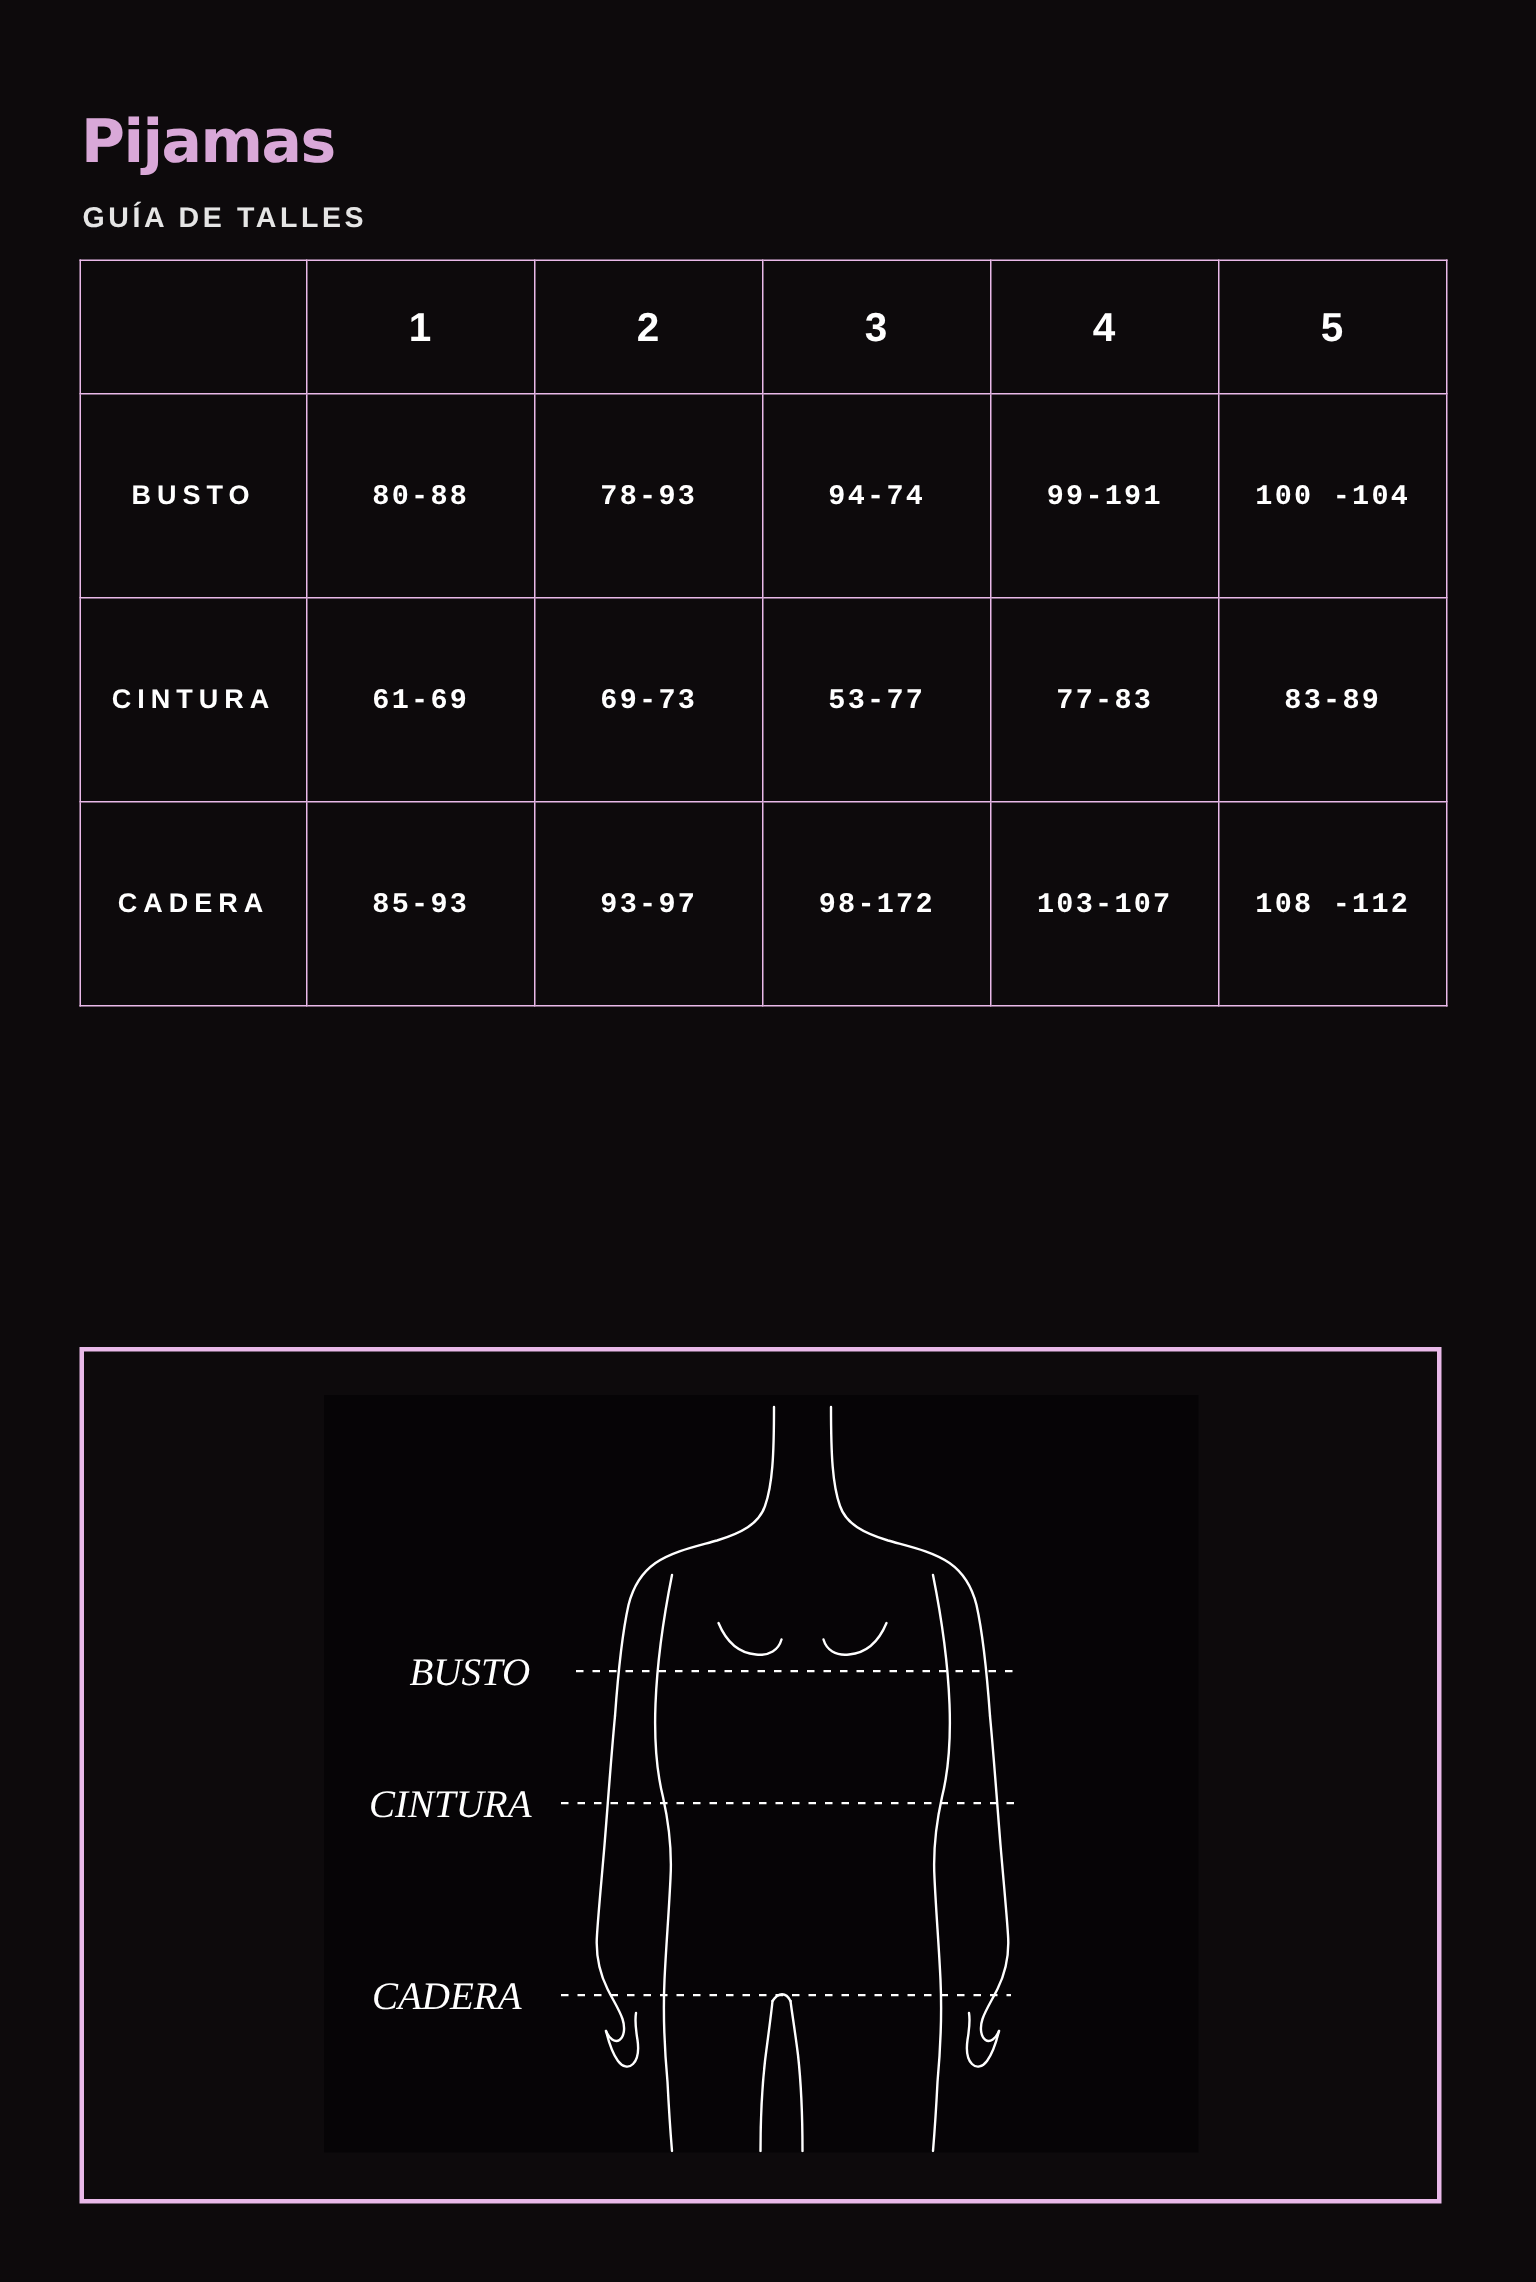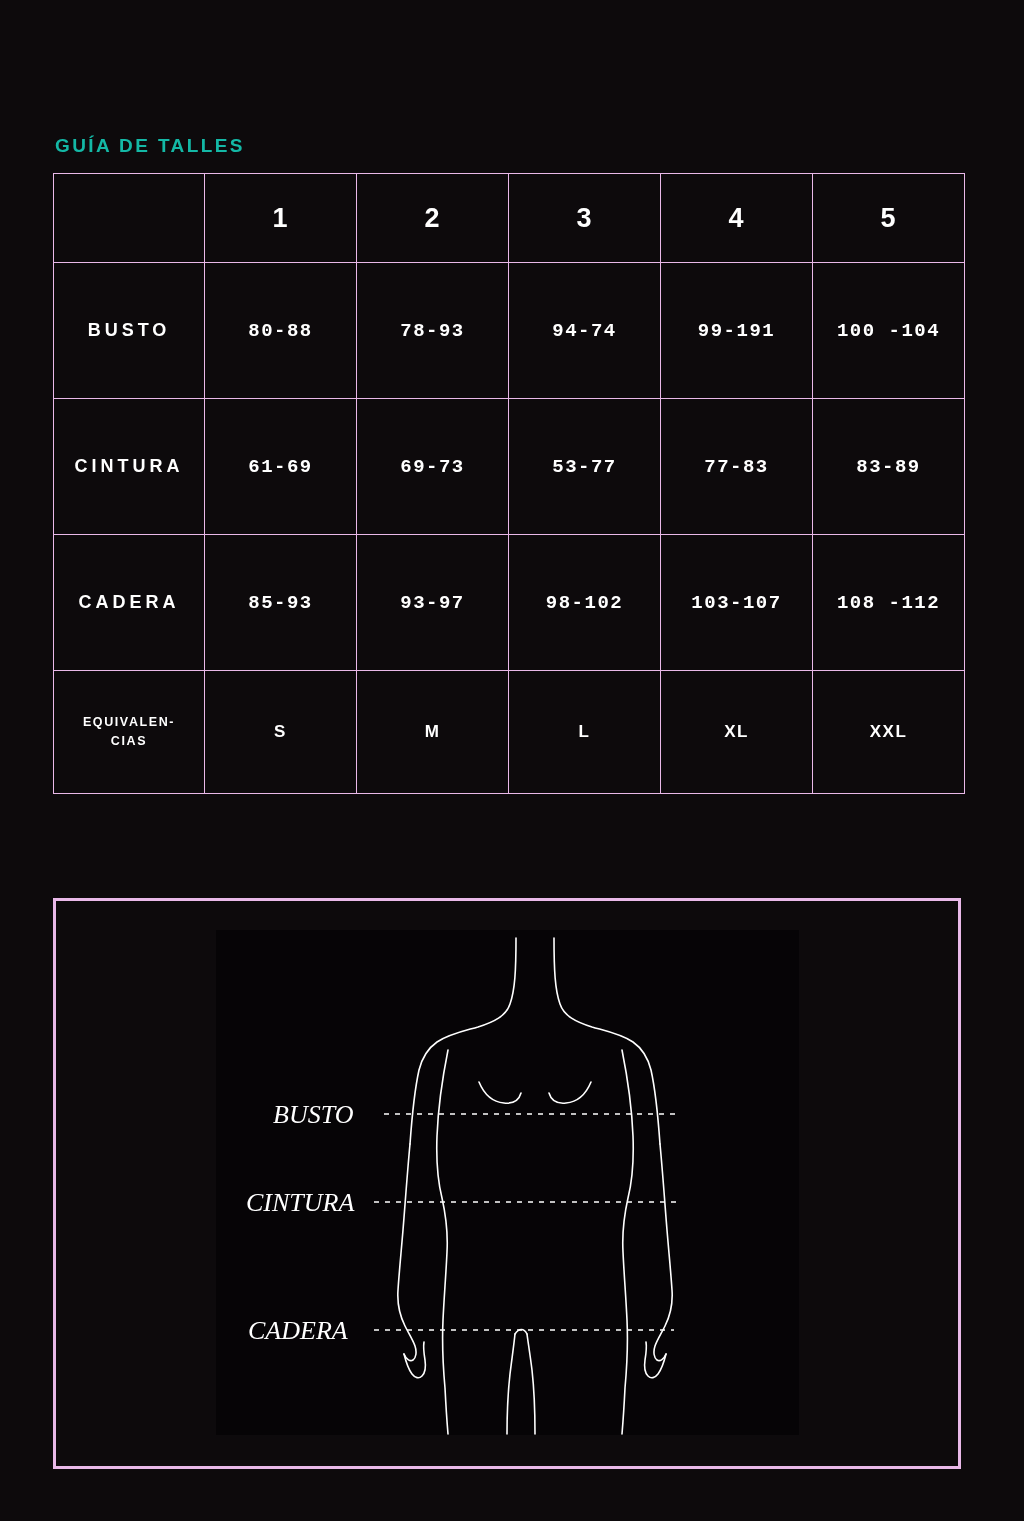--- a/index.html
+++ b/index.html
@@ -32,21 +32,21 @@
     color: #d9a8d8;
     letter-spacing: -1px;
   }
   .subtitle {
     position: absolute;
     left: 55px;
     top: 135px;
     font-size: 19px;
     font-weight: bold;
     letter-spacing: 2.4px;
-    color: #14b8a6;
+    color: #e5e5e5;
   }
 
   
   .table-wrap {
     position: absolute;
     left: 53px;
     top: 173px;
     width: 912px;
   }
   table.size-table {
@@ -119,20 +119,21 @@
     font-style: italic;
     font-size: 26px;
     fill: #ffffff;
   }
 </style>
 </head>
 <body>
 
 <div class="page">
 
+  <div class="brand">Pijamas</div>
   <div class="subtitle">GUÍA DE TALLES</div>
 
   <div class="table-wrap">
     <table class="size-table">
       <colgroup>
         <col class="c0">
           <col class="cN">
           <col class="cN">
           <col class="cN">
           <col class="cN">
@@ -163,36 +164,25 @@
           <td class="val">69-73</td>
           <td class="val">53-77</td>
           <td class="val">77-83</td>
           <td class="val">83-89</td>
         </tr>
 
         <tr class="data-row">
           <td class="rowlabel">CADERA</td>
           <td class="val">85-93</td>
           <td class="val">93-97</td>
-          <td class="val">98-102</td>
+          <td class="val">98-172</td>
           <td class="val">103-107</td>
           <td class="val">108 -112</td>
         </tr>
 
-        <tr class="equiv-row">
-          <td class="equiv-label">
-            <div>EQUIVALEN-</div>
-            <div>CIAS</div>
-          </td>
-          <td class="equiv-val">S</td>
-          <td class="equiv-val">M</td>
-          <td class="equiv-val">L</td>
-          <td class="equiv-val">XL</td>
-          <td class="equiv-val">XXL</td>
-        </tr>
       </tbody>
     </table>
   </div>
 
   <div class="figure-panel">
     <div class="figure-inner">
       <svg class="figure-svg" width="583" height="505" viewBox="0 0 583 505">
 
         <g fill="none" stroke="#ffffff" stroke-width="1.6" stroke-linecap="round" stroke-linejoin="round">
 

